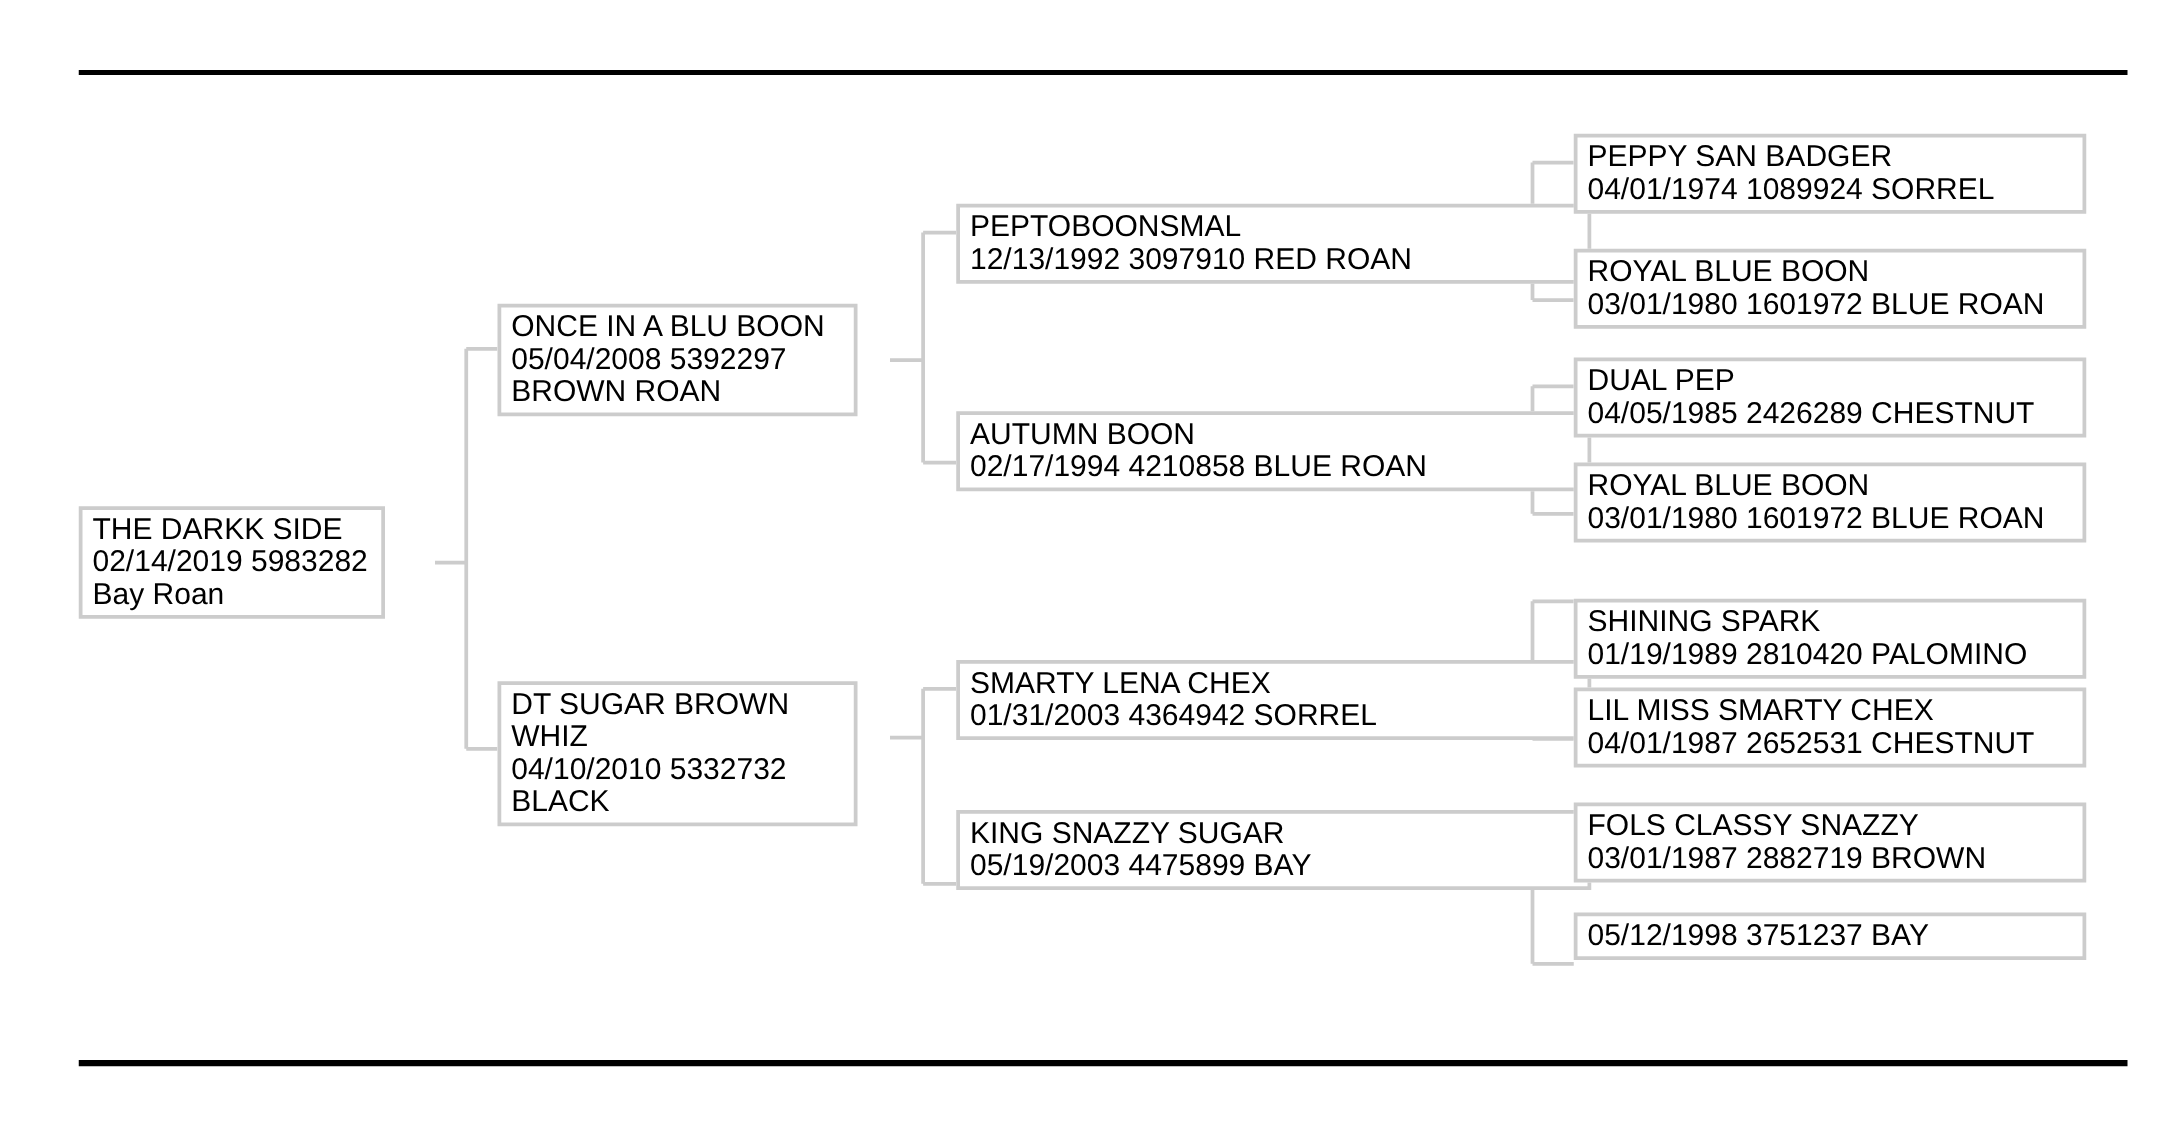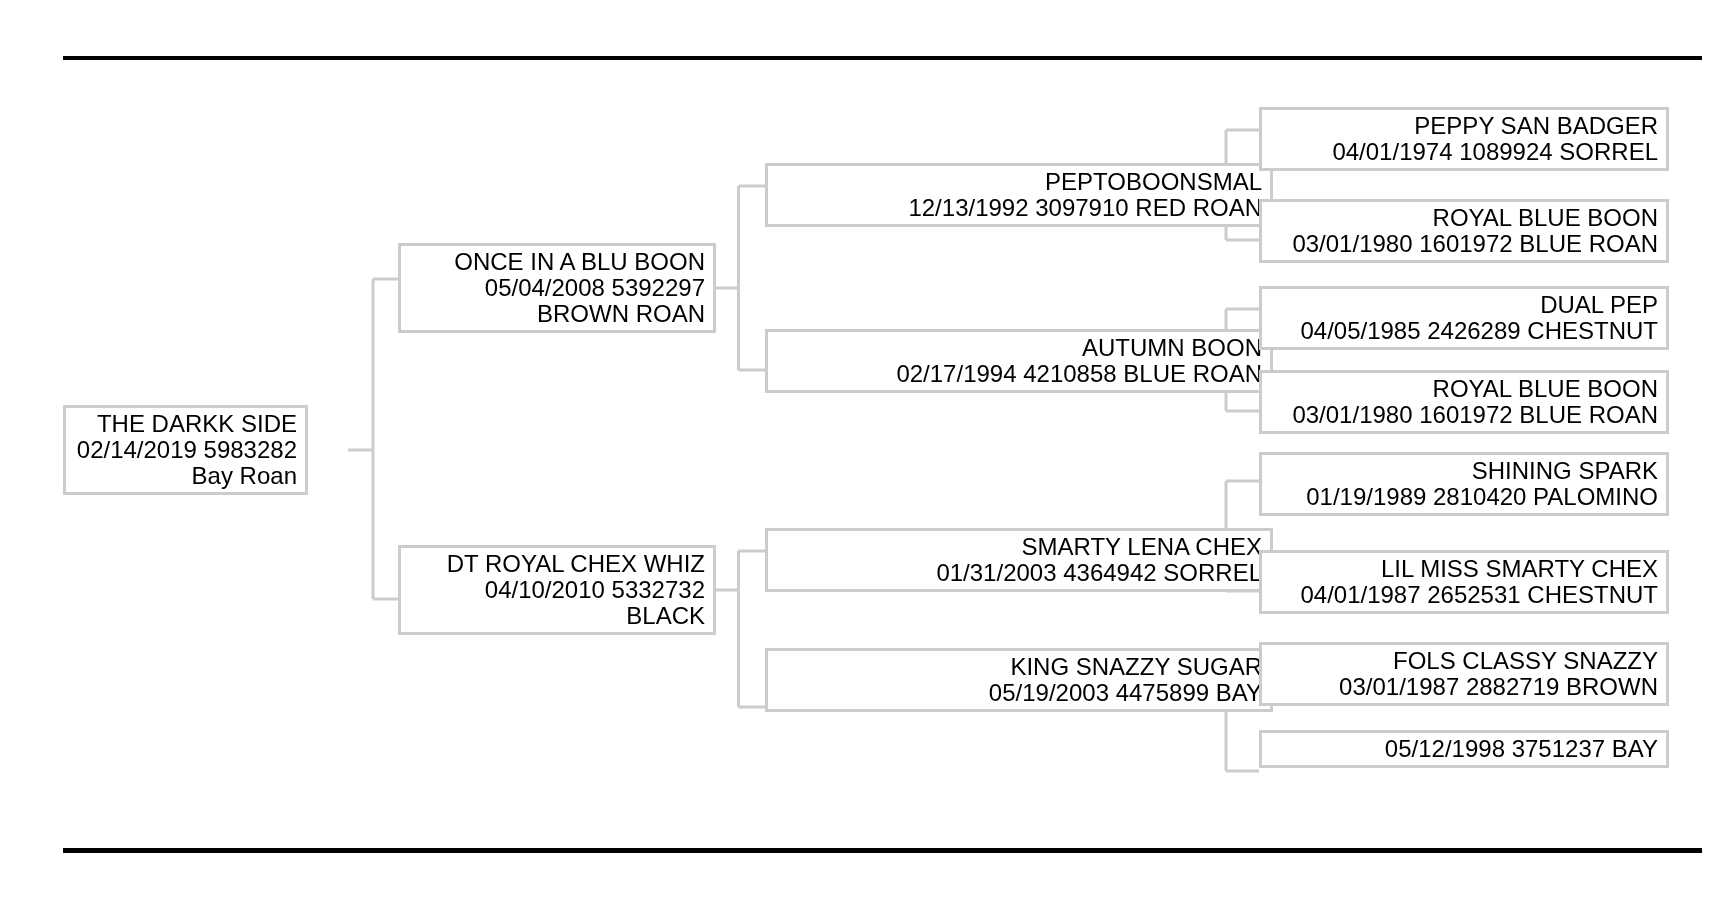--- a/index.html
+++ b/index.html
@@ -32,29 +32,29 @@
     pointer-events: none;
     z-index: 1;
   }
   .node {
     position: absolute;
     z-index: 2;
     box-sizing: border-box;
     background: #ffffff;
     border: 3px solid #cccccc;
     padding: 3px 8px;
-    text-align: right;
+    text-align: left;
     color: #000000;
     font-size: 24px;
     line-height: 26px;
     font-weight: 400;
   }
   
   .g1 { left: 63px;   width: 245px; }
-  .g2 { left: 398px;  width: 318px; }
+  .g2 { left: 398px;  width: 288px; }
   .g3 { left: 765px;  width: 508px; }
   .g4 { left: 1259px; width: 410px; }
 </style>
 </head>
 <body>
 
 <div id="pedigree-canvas">
 
   <div class="rule top"></div>
   <div class="rule bottom"></div>
@@ -66,21 +66,21 @@
   <div class="node g1" id="node-subject" style="top:405px">
     <div>THE DARKK SIDE</div>
     <div>02/14/2019 5983282 Bay Roan</div>
   </div>
 
   <div class="node g2" id="node-sire" style="top:243px">
     <div>ONCE IN A BLU BOON</div>
     <div>05/04/2008 5392297 BROWN ROAN</div>
   </div>
   <div class="node g2" id="node-dam" style="top:545px">
-    <div>DT ROYAL CHEX WHIZ</div>
+    <div>DT SUGAR BROWN WHIZ</div>
     <div>04/10/2010 5332732 BLACK</div>
   </div>
 
   <div class="node g3" id="node-gp0" style="top:163px">
     <div>PEPTOBOONSMAL</div>
     <div>12/13/1992 3097910 RED ROAN</div>
   </div>
   <div class="node g3" id="node-gp1" style="top:329px">
     <div>AUTUMN BOON</div>
     <div>02/17/1994 4210858 BLUE ROAN</div>
@@ -103,21 +103,21 @@
     <div>03/01/1980 1601972 BLUE ROAN</div>
   </div>
   <div class="node g4" id="node-gg2" style="top:286px">
     <div>DUAL PEP</div>
     <div>04/05/1985 2426289 CHESTNUT</div>
   </div>
   <div class="node g4" id="node-gg3" style="top:370px">
     <div>ROYAL BLUE BOON</div>
     <div>03/01/1980 1601972 BLUE ROAN</div>
   </div>
-  <div class="node g4" id="node-gg4" style="top:452px">
+  <div class="node g4" id="node-gg4" style="top:479px">
     <div>SHINING SPARK</div>
     <div>01/19/1989 2810420 PALOMINO</div>
   </div>
   <div class="node g4" id="node-gg5" style="top:550px">
     <div>LIL MISS SMARTY CHEX</div>
     <div>04/01/1987 2652531 CHESTNUT</div>
   </div>
   <div class="node g4" id="node-gg6" style="top:642px">
     <div>FOLS CLASSY SNAZZY</div>
     <div>03/01/1987 2882719 BROWN</div>

